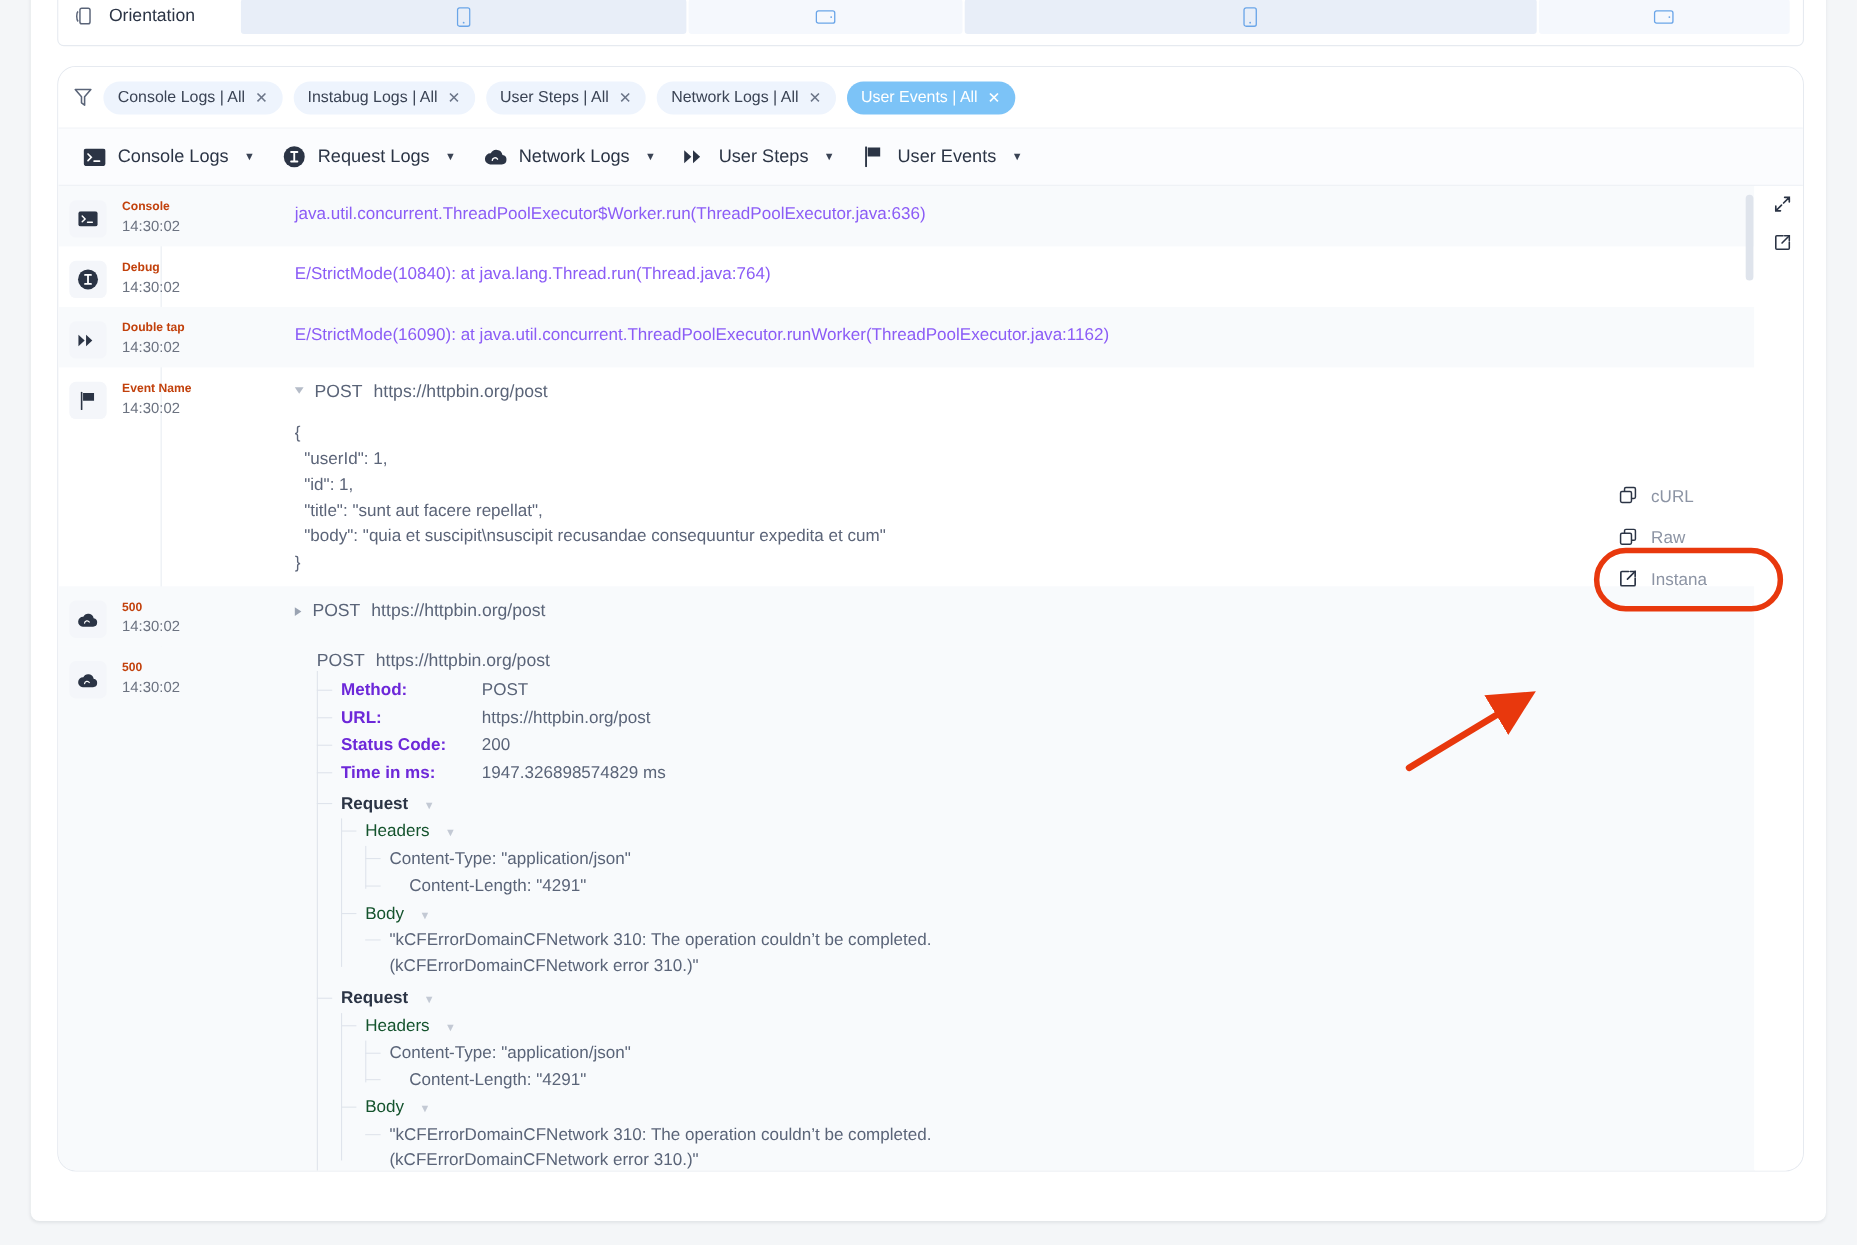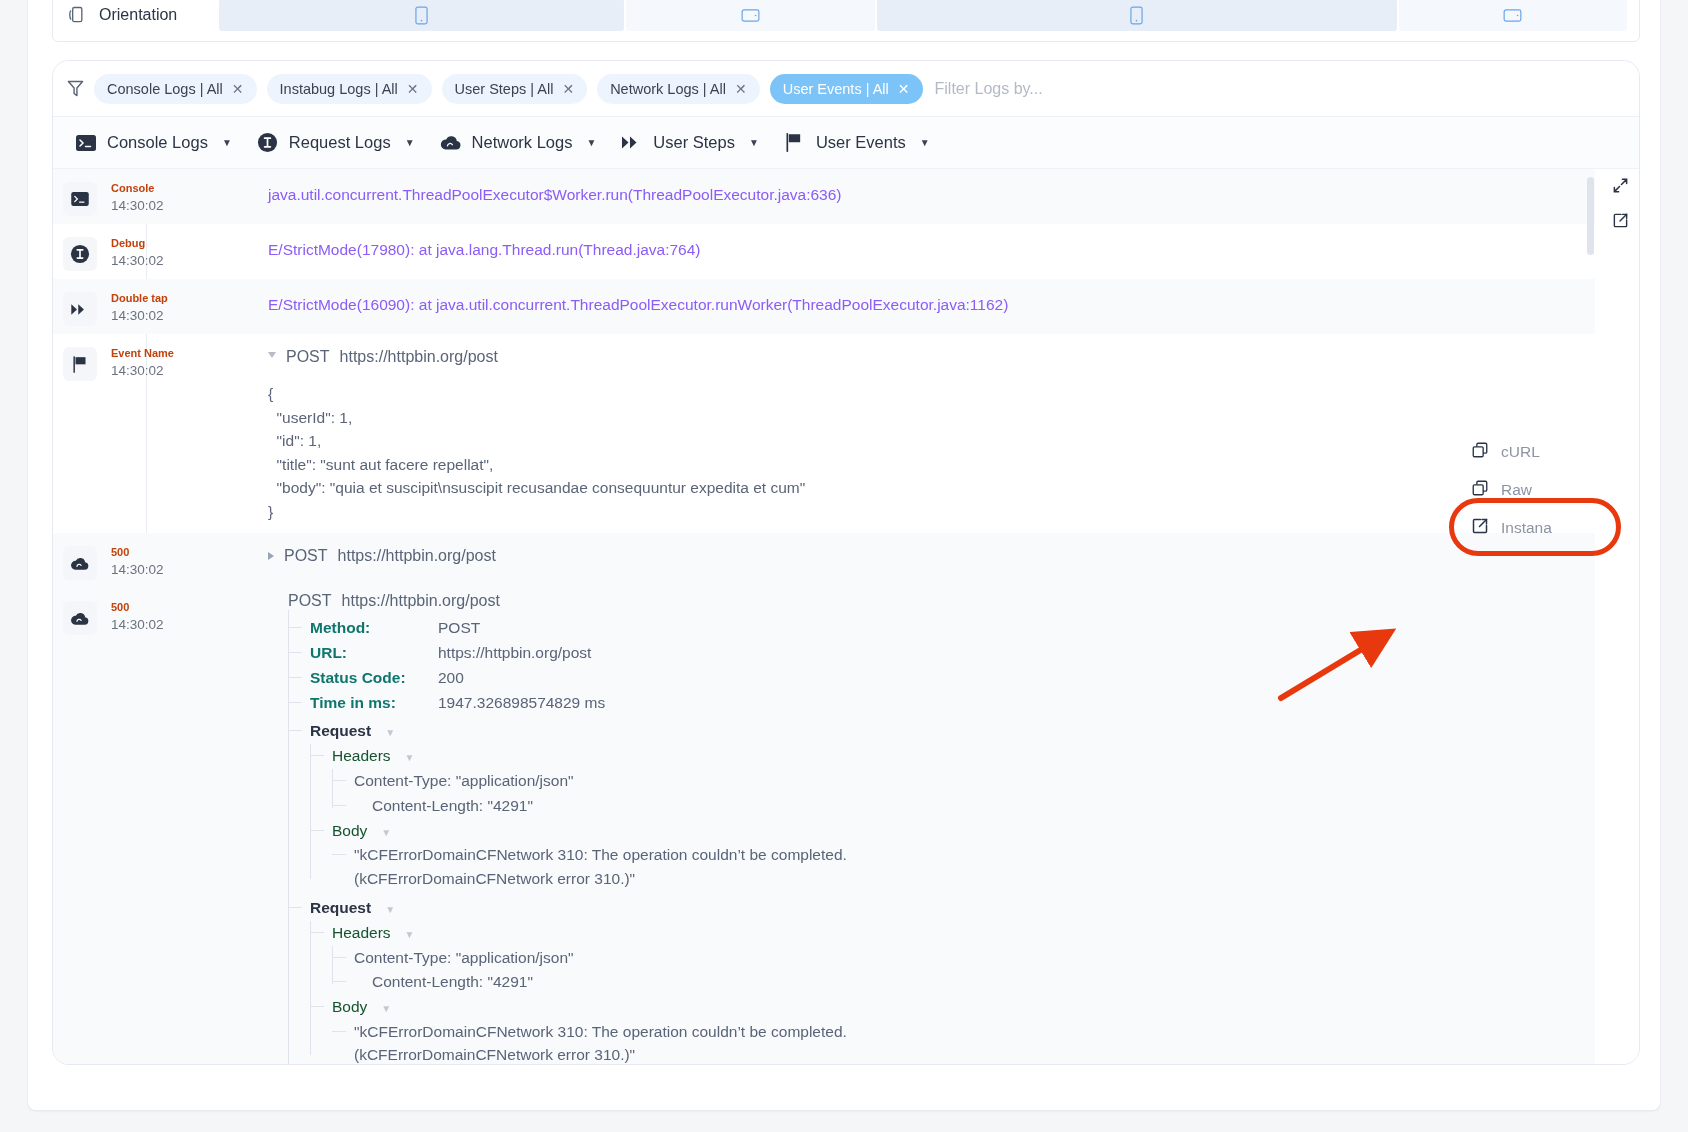--- a/index.html
+++ b/index.html
@@ -96,21 +96,21 @@
 
   
   .detail { position:relative; padding-top:4px; }
   .detail .d-title { font-size:16px; color:#5a6478; display:flex; gap:10px; padding-left:20px;}
   .tree { position:relative; margin-left:20px; }
   .tnode { position:relative; display:flex; align-items:baseline; font-size:15.5px; line-height:1.6; padding-left:22px; }
   .tnode::before {
     content:""; position:absolute; left:0; top:11px; width:14px; height:1px; background:#dfe4ec;
   }
   .tline { position:absolute; left:0; top:0; bottom:11px; width:1px; background:#dfe4ec; }
-  .k { font-weight:bold; color:#0f766e; min-width:128px; }
+  .k { font-weight:bold; color:#6d28d9; min-width:128px; }
   .v { color:#5a6478; }
   .sect { font-weight:bold; color:#2b3445; }
   .sub { color:#14532d; }
   .caret-sm { color:#c3c9d4; font-size:10px; margin-left:14px; }
   .kv { color:#5a6478; }
   .bodytext { color:#5a6478; line-height:1.5; }
 
   
   .actions { position:absolute; right:28px; top:372px; width:150px; }
   .act {
@@ -195,21 +195,20 @@
       </span>
       <span class="chip">
         <span>Network Logs | All</span>
         <span class="x">✕</span>
       </span>
       <span class="chip active">
         <span>User Events | All</span>
         <span class="x">✕</span>
       </span>
 
-      <input class="filter-input" value="" placeholder="Filter Logs by..." style="">
     </div>
 
     <div class="type-bar">
       <div class="type-item">
         <span class="type-ico">
           <svg width="20" height="16" viewBox="0 0 20 16" fill="#2b3445">
               <rect x="0" y="0" width="20" height="16" rx="2.5"></rect>
               <path d="M4 5l3 3-3 3" stroke="#fff" stroke-width="1.5" fill="none" stroke-linecap="round"></path>
               <path d="M9.5 11.5h5" stroke="#fff" stroke-width="1.5" stroke-linecap="round"></path>
             </svg>
@@ -289,21 +288,21 @@
                   <circle cx="11" cy="11" r="10" fill="#2b3445"></circle>
                   <path d="M8 6.5h6M8 15.5h6M11 6.5v9" stroke="#fff" stroke-width="1.8" stroke-linecap="round"></path>
                 </svg>
             </div>
             <div class="meta">
               <div class="title">Debug</div>
               <div class="time">14:30:02</div>
             </div>
           </div>
           <div class="row-body">
-            <div class="mono-line">E/StrictMode(17980): at java.lang.Thread.run(Thread.java:764)</div>
+            <div class="mono-line">E/StrictMode(10840): at java.lang.Thread.run(Thread.java:764)</div>
           </div>
         </div>
 
         <div class="row tint">
           <div class="row-side">
             <div class="badge">
               <svg width="20" height="13" viewBox="0 0 22 15" fill="#2b3445">
                   <path d="M1 1.5 L7.5 7.5 L1 13.5Z"></path>
                   <path d="M9 1.5 L15.5 7.5 L9 13.5Z"></path>
                 </svg>

